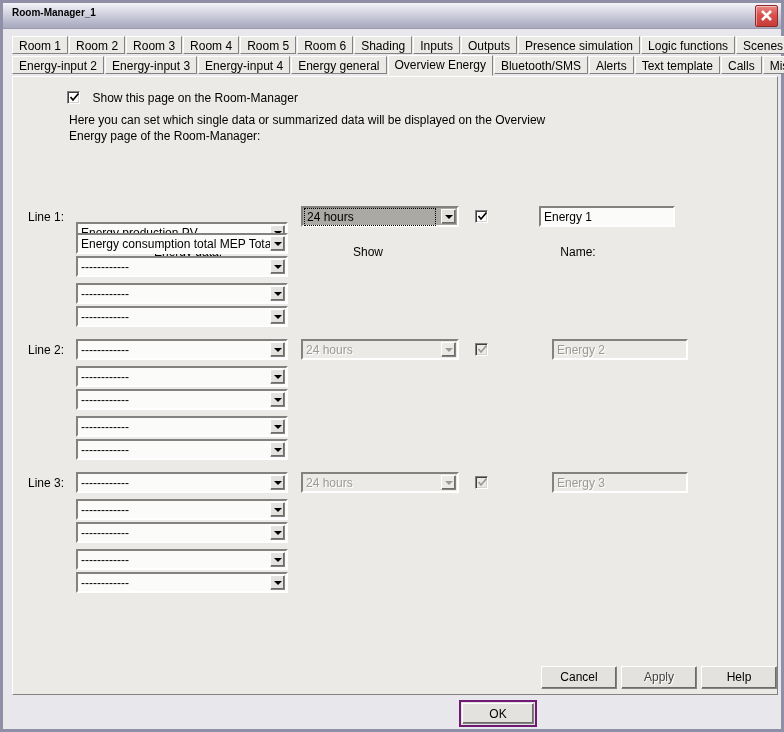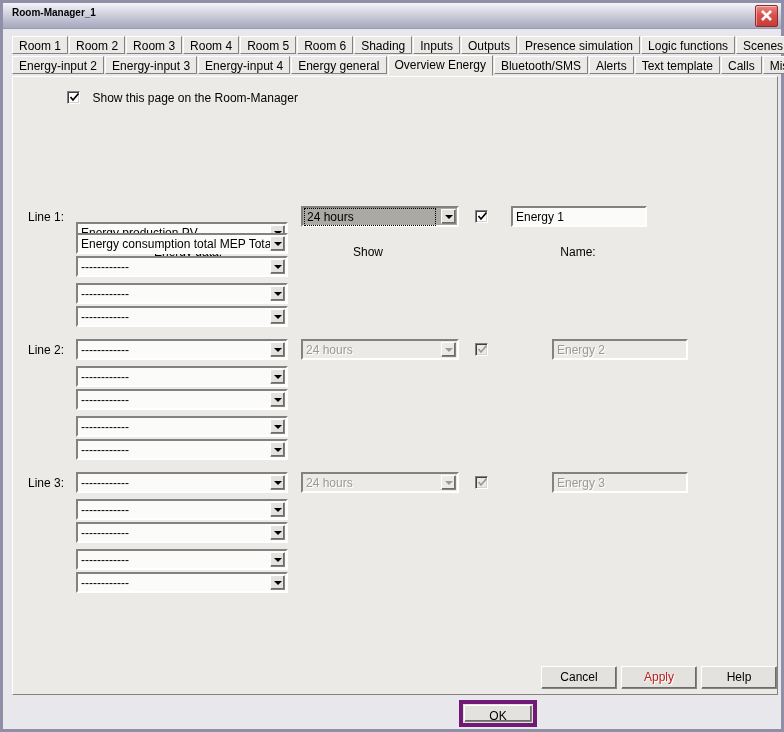--- a/index.html
+++ b/index.html
@@ -255,39 +255,39 @@
     border-right: 1px solid #848280;
     border-bottom: 1px solid #848280;
     box-shadow: inset -1px -1px 0 #6e6c6a;
     font-size: 12px;
     color: #000;
     text-align: center;
     line-height: 21px;
     cursor: pointer;
   }
   .winbtn.default {
-    border: 4px solid #701a75;
+    border: 2px solid #701a75;
     box-shadow: none;
     top: 697px;
     height: 27px;
     line-height: 25px;
   }
   .winbtn.default .inner {
     position: absolute;
     left: 1px; top: 1px; right: 1px; bottom: 1px;
     background: #e4e2de;
     border-top: 1px solid #ffffff;
     border-left: 1px solid #ffffff;
     border-right: 1px solid #848280;
     border-bottom: 1px solid #848280;
     box-shadow: inset -1px -1px 0 #6e6c6a;
     line-height: 21px;
   }
   .winbtn.disabled {
-    color: #b91c1c;
+    color: #404040;
     text-shadow: 1px 1px 0 #ffffff;
     cursor: default;
   }
 </style>
 </head>
 <body>
 
 <div id="window">
 
   <div id="titlebar">
@@ -308,20 +308,21 @@
 
     <div id="showpage-row">
       <span class="wincheck" id="showpage-check">
         <svg class="tick" viewBox="0 0 11 11" aria-hidden="true">
           <path d="M1.5,5 L4,8 L9.5,1.5" stroke="#000" stroke-width="1.7" fill="none"></path>
         </svg>
       </span>
       <span class="chk-label">Show this page on the Room-Manager</span>
     </div>
 
+    <div id="description">Here you can set which single data or summarized data will be displayed on the Overview Energy page of the Room-Manager:</div>
 
     <div class="colhead" id="hdr-energy">Energy data:</div>
     <div class="colhead" id="hdr-time">Show</div>
     <div class="colhead" id="hdr-name">Name:</div>
 
     <div id="lines-container">
         <div class="linelabel" style="top: 133px;">Line 1:</div>
         <div class="combo" style="left: 63px; top: 145px; width: 212px;">
           <div class="ctext">Energy production PV</div>
           <div class="carrow">
@@ -356,21 +357,21 @@
           <div class="ctext">24 hours</div>
           <div class="carrow">
             <div class="tri"></div>
           </div>
         </div>
         <span class="wincheck" style="position: absolute; left: 462px; top: 133px;">
           <svg class="tick" viewBox="0 0 11 11" aria-hidden="true">
             <path d="M1.5,5 L4,8 L9.5,1.5" stroke="#000" stroke-width="1.7" fill="none"></path>
           </svg>
         </span>
-        <div class="wintext" style="left: 498px; top: 129px; width: 136px;">Energy 1</div>
+        <div class="wintext" style="left: 526px; top: 129px; width: 136px;">Energy 1</div>
         <div class="linelabel" style="top: 266px;">Line 2:</div>
         <div class="combo" style="left: 63px; top: 262px; width: 212px;">
           <div class="ctext">------------</div>
           <div class="carrow">
             <div class="tri"></div>
           </div>
         </div>
         <div class="combo" style="left: 63px; top: 289px; width: 212px;">
           <div class="ctext">------------</div>
           <div class="carrow">

